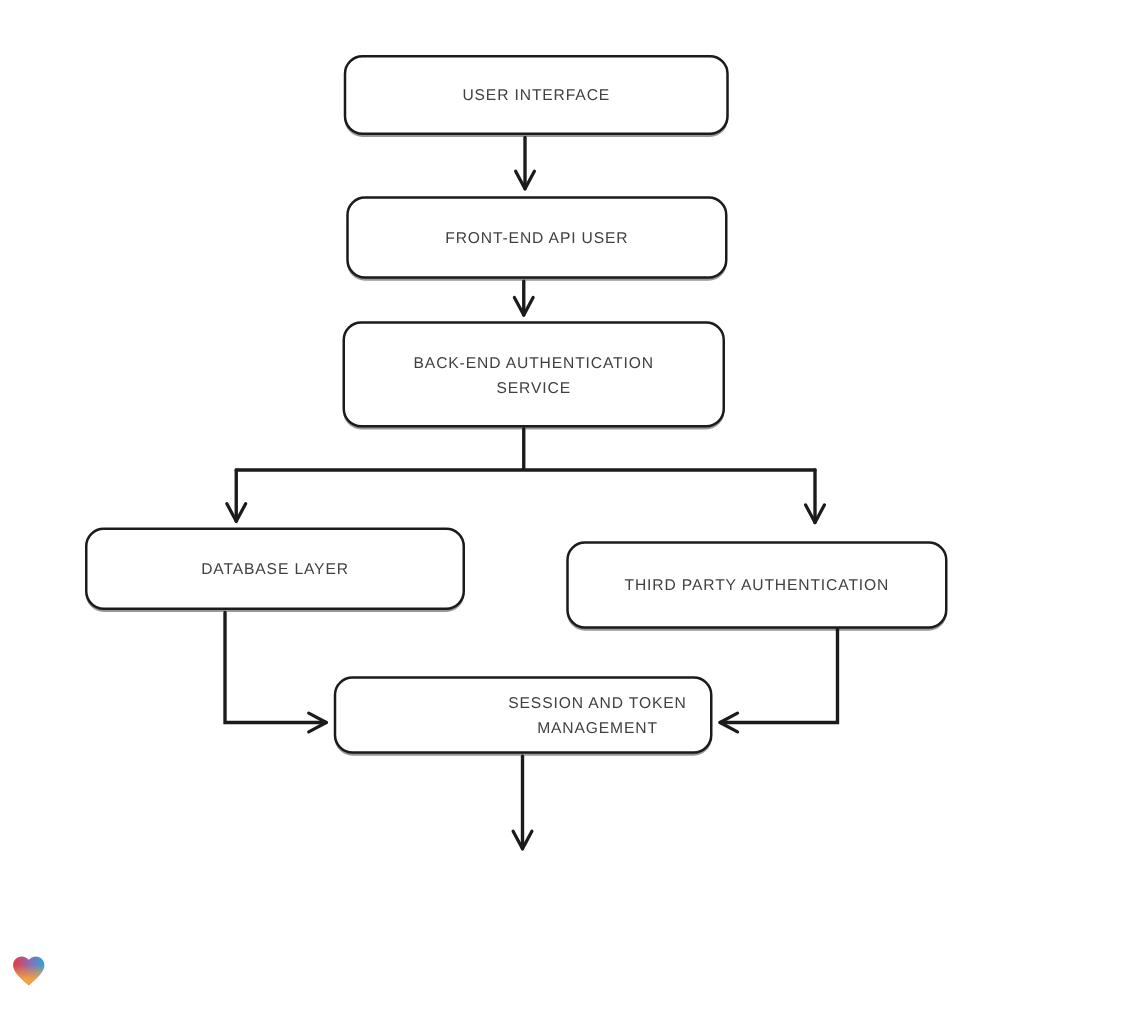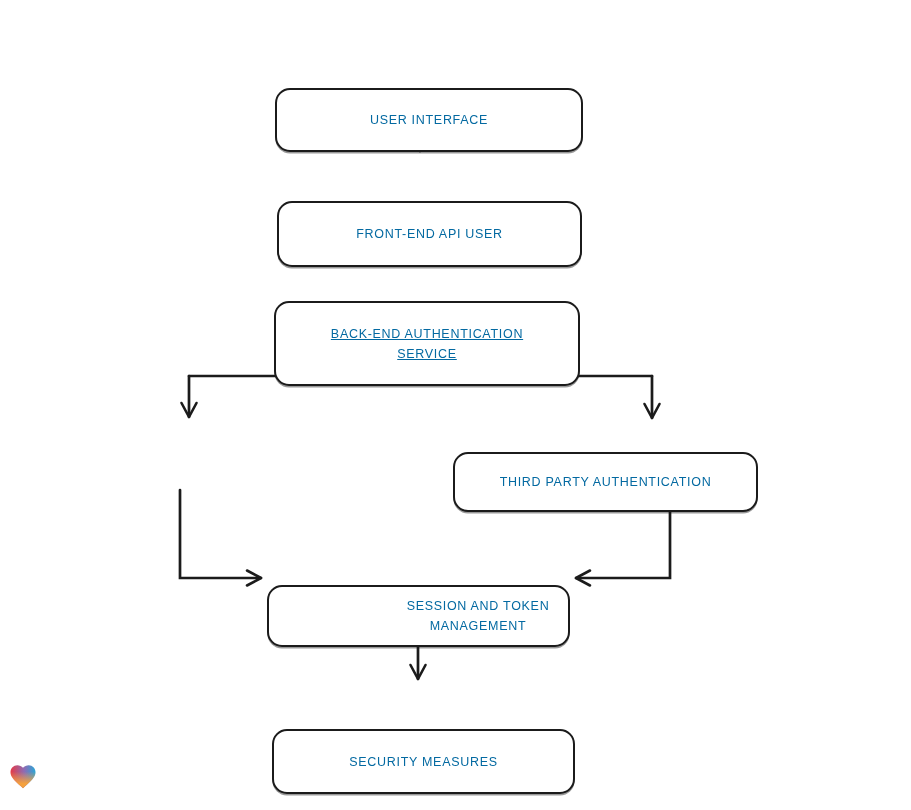--- a/index.html
+++ b/index.html
@@ -26,36 +26,35 @@
     position: absolute;
     box-sizing: border-box;
     background: #ffffff;
     border: 2.7px solid #1b1b1b;
     border-radius: 15px;
     box-shadow: 0 2px 0 -0.5px rgba(27,27,27,0.45);
     display: flex;
     align-items: center;
     justify-content: center;
     text-align: center;
-    color: #0369a1;
+    color: #404040;
     font-size: 12.5px;
     letter-spacing: 0.7px;
     line-height: 1.6;
     font-weight: normal;
-    margin-top: 44px;
   }
   .node .label {
     display: inline-block;
   }
   .node-user-interface        { left: 275px; top: 44px;  width: 308px; height: 64px; }
   .node-front-end-api-calls   { left: 277px; top: 157px; width: 305px; height: 66px; }
   .node-back-end-auth-service { left: 274px; top: 257px; width: 306px; height: 85px; }
-  .node-back-end-auth-service .label { max-width: 215px; text-decoration: underline; }
+  .node-back-end-auth-service .label { max-width: 215px; }
   .node-database-layer        { left: 68px;  top: 422px; width: 304px; height: 66px; }
-  .node-third-party-auth      { left: 453px; top: 408px; width: 305px; height: 60px; }
+  .node-third-party-auth      { left: 453px; top: 433px; width: 305px; height: 70px; }
   .node-session-token-mgmt    { left: 267px; top: 541px; width: 303px; height: 62px; justify-content: flex-end; }
   .node-session-token-mgmt .label { max-width: 180px; }
   .node-security-measures     { left: 272px; top: 685px; width: 303px; height: 65px; }
   .logo-heart {
     position: absolute;
     left: 8px;
     top: 761px;
     width: 30px;
     height: 31px;
   }
@@ -88,32 +87,32 @@
   </div>
 
   <div class="node node-front-end-api-calls">
     <span class="label">FRONT-END API USER</span>
   </div>
 
   <div class="node node-back-end-auth-service">
     <span class="label">BACK-END AUTHENTICATION SERVICE</span>
   </div>
 
+  <div class="node node-database-layer">
+    <span class="label">DATABASE LAYER</span>
+  </div>
 
   <div class="node node-third-party-auth">
     <span class="label">THIRD PARTY AUTHENTICATION</span>
   </div>
 
   <div class="node node-session-token-mgmt">
     <span class="label">SESSION AND TOKEN MANAGEMENT</span>
   </div>
 
-  <div class="node node-security-measures">
-    <span class="label">SECURITY MEASURES</span>
-  </div>
 
   <div class="logo-heart">
     <svg width="30" height="31" viewBox="0 0 24 24" xmlns="http://www.w3.org/2000/svg">
       <defs>
         <linearGradient id="hg1" x1="0%" y1="0%" x2="100%" y2="0%">
           <stop offset="0%" stop-color="#e63946"></stop>
           <stop offset="55%" stop-color="#8d6cb5"></stop>
           <stop offset="100%" stop-color="#2aa7d6"></stop>
         </linearGradient>
         <linearGradient id="hg2" x1="0%" y1="0%" x2="0%" y2="100%">

